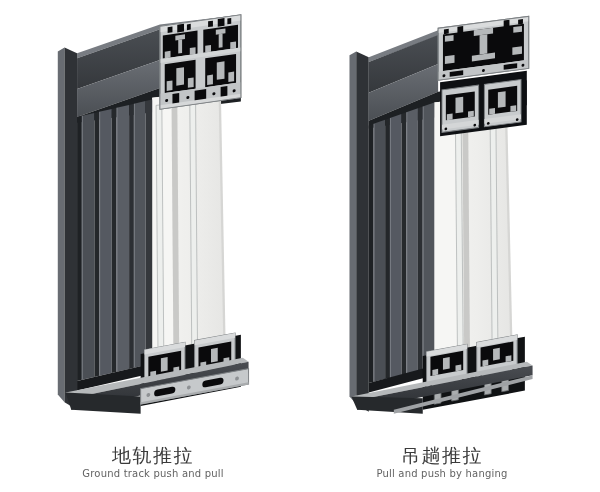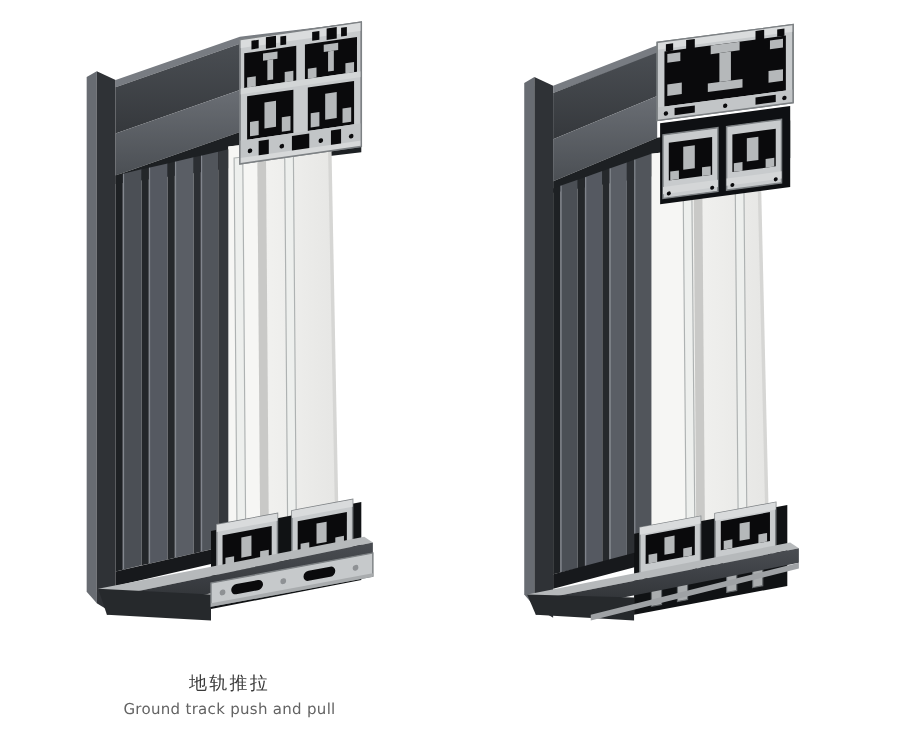--- a/index.html
+++ b/index.html
@@ -7,21 +7,21 @@
     position:relative;width:600px;height:492px;background:#ffffff;overflow:hidden;
     font-family:"DejaVu Sans","Liberation Sans",sans-serif;
   }
   .product-figure{position:absolute;top:6px;width:212px;height:430px;}
   .figure-left{left:52px;}
   .figure-right{left:336px;}
   .caption-block{position:absolute;top:444px;text-align:center;}
   .caption-left{left:4px;width:298px;}
   .caption-right{left:292px;width:300px;}
   .caption-zh{
-    margin:0;font-size:12px;line-height:22px;font-weight:500;color:#3b3b3b;letter-spacing:1.5px;
+    margin:0;font-size:19px;line-height:22px;font-weight:500;color:#3b3b3b;letter-spacing:1.5px;
   }
   .caption-en{
     margin:2px 0 4px 0;font-size:10px;line-height:12px;color:#636363;letter-spacing:0.2px;
   }
   svg{display:block;}
 </style>
 </head>
 <body>
 
 <div class="page">
@@ -313,14 +313,18 @@
         <polygon points="60,416 204,380 204,384 60,420" fill="#9fa2a5"></polygon>
       </g>
     </svg>
   </div>
 
   <div class="caption-block caption-left">
     <h3 class="caption-zh">地轨推拉</h3>
     <p class="caption-en">Ground track push and pull</p>
   </div>
 
+  <div class="caption-block caption-right">
+    <h3 class="caption-zh">吊趟推拉</h3>
+    <p class="caption-en">Pull and push by hanging</p>
+  </div>
 
 </div>
 
 </body></html>

